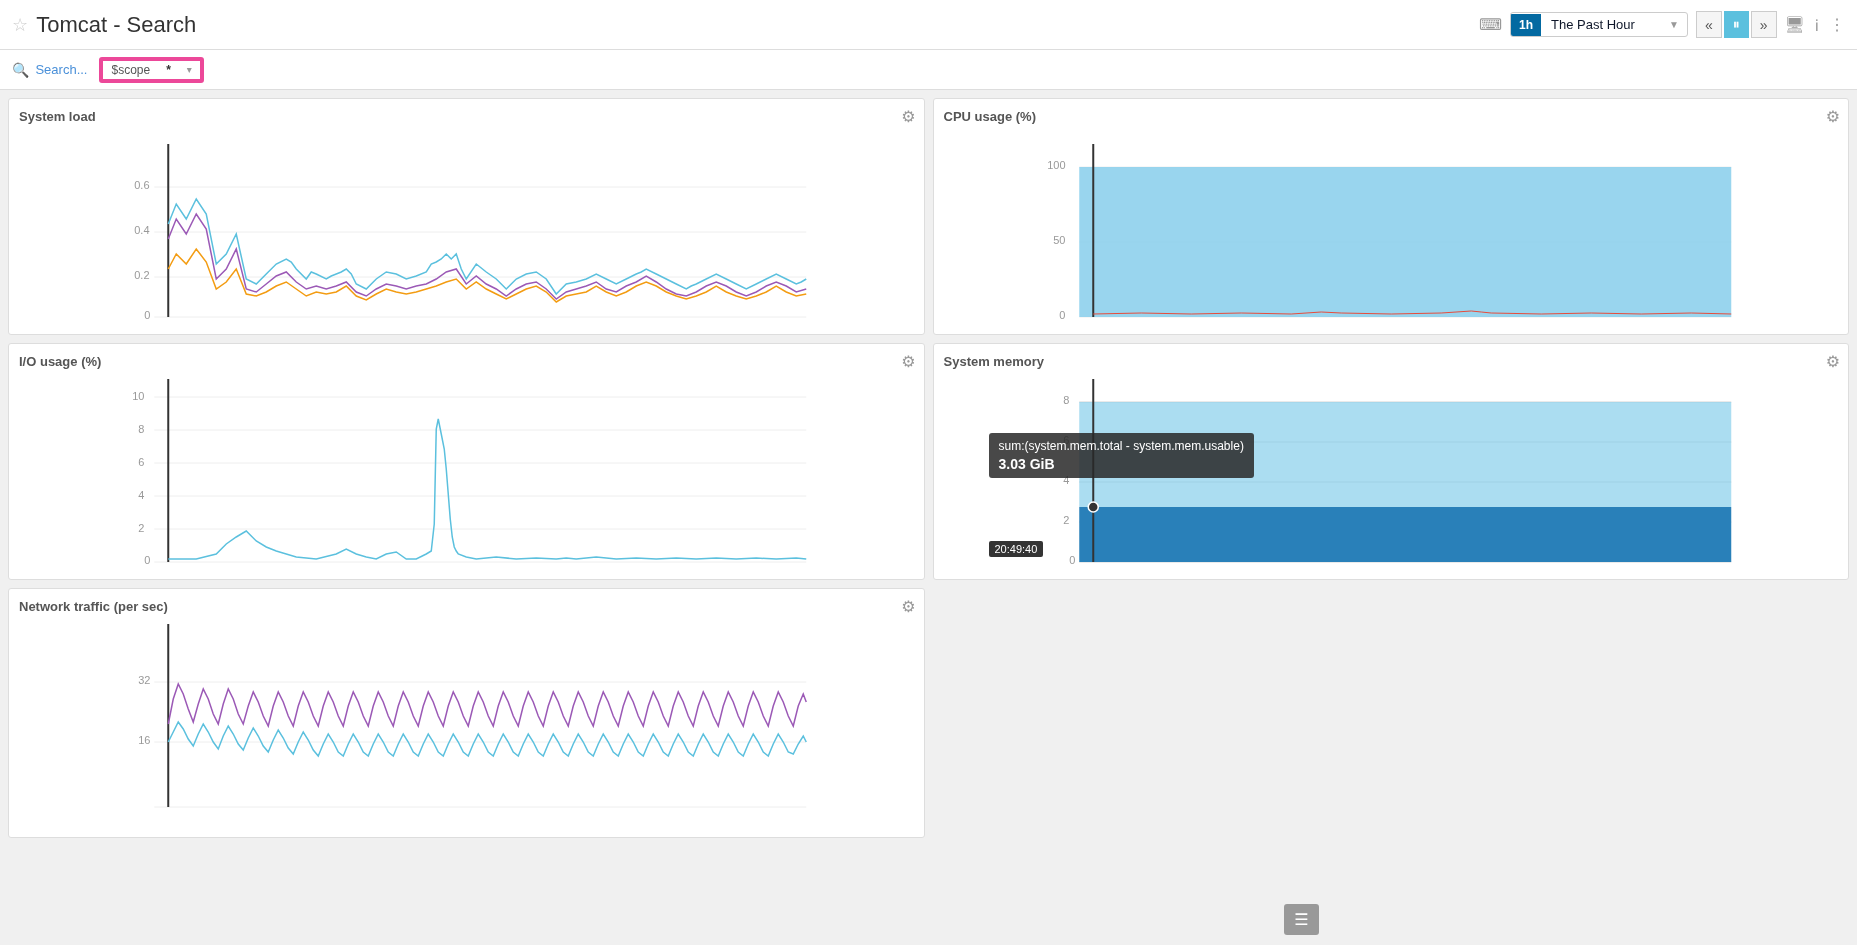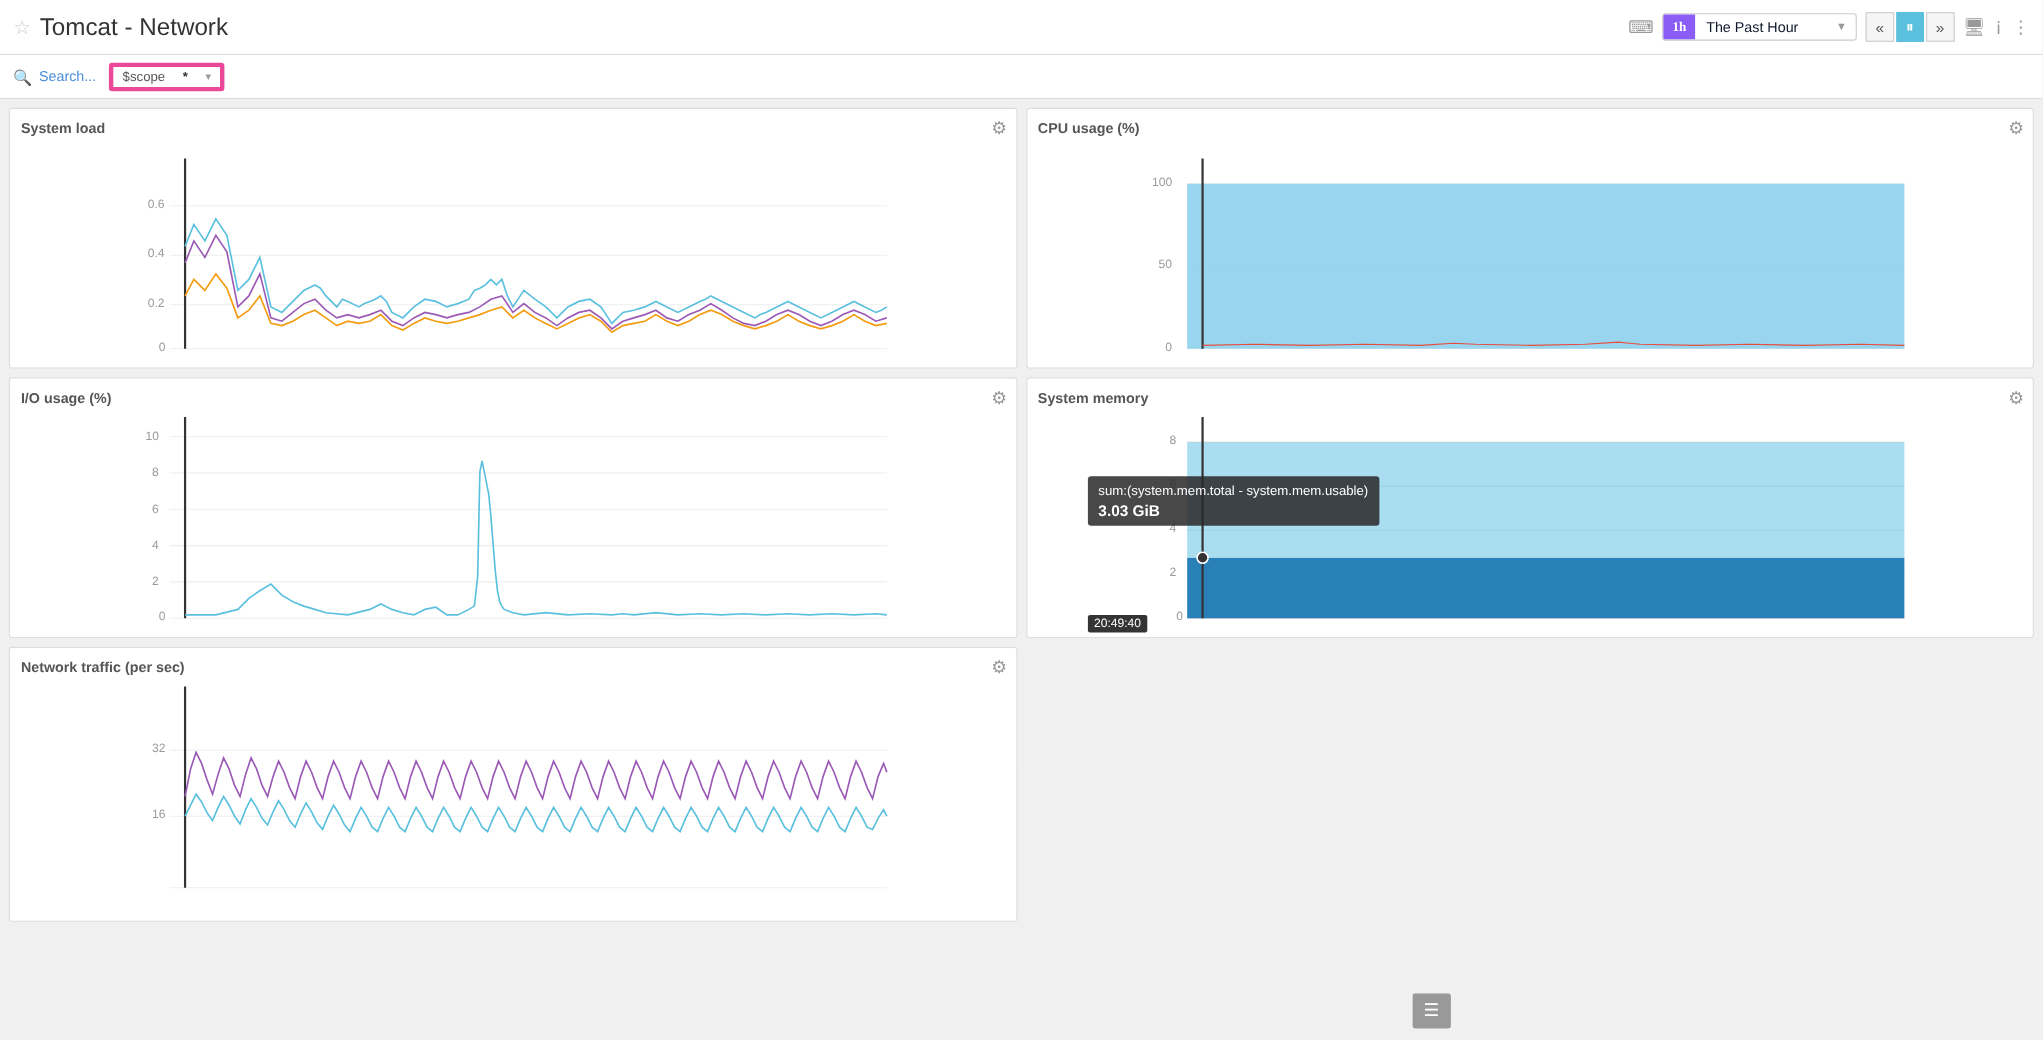--- a/index.html
+++ b/index.html
@@ -13,21 +13,21 @@
     }
     .header-left { display: flex; align-items: center; gap: 8px; }
     .star-icon { font-size: 18px; color: #ccc; }
     .page-title { font-size: 22px; font-weight: 300; color: #333; }
     .header-right { display: flex; align-items: center; gap: 8px; }
     .time-picker {
       display: flex; align-items: center; border: 1px solid #ccc; border-radius: 3px;
       background: #fff; overflow: hidden;
     }
     .time-badge {
-      background: #8b5cf6; color: #fff; padding: 4px 8px; font-size: 12px; font-weight: bold; font-family: Liberation Serif, serif;
+      background: #0369a1; color: #fff; padding: 4px 8px; font-size: 12px; font-weight: bold;
     }
     .time-label {
       padding: 4px 10px; font-size: 13px; color: #0f172a; min-width: 120px;
     }
     .time-arrow { padding: 4px 8px; color: #999; font-size: 10px; }
     .nav-buttons { display: flex; gap: 2px; }
     .nav-btn {
       padding: 4px 8px; border: 1px solid #ccc; background: #f5f5f5;
       cursor: pointer; font-size: 14px; color: #555;
     }
@@ -82,40 +82,40 @@
       border-radius: 3px;
       font-size: 12px;
       pointer-events: none;
       left: 60px;
       top: 45%;
     }
     .tooltip-title { font-size: 12px; margin-bottom: 3px; }
     .tooltip-value { font-size: 14px; font-weight: bold; }
     .tooltip-time {
       position: absolute;
-      bottom: 4px; left: 55px;
+      bottom: 22px; left: 55px;
       background: rgba(30,30,30,0.9);
       color: #fff;
       padding: 2px 6px;
       border-radius: 2px;
       font-size: 11px;
     }
     .list-icon-btn {
       background: #999; border: none; color: #fff; padding: 6px 10px;
       border-radius: 3px; cursor: pointer; font-size: 16px;
     }
     .network-panel { min-height: 250px; }
   </style>
 </head>
 <body>
 
 <div class="header">
   <div class="header-left">
     <span class="star-icon">☆</span>
-    <span class="page-title">Tomcat - Network</span>
+    <span class="page-title">Tomcat - Search</span>
   </div>
   <div class="header-right">
     <span class="keyboard-icon">⌨</span>
     <div class="time-picker">
       <span class="time-badge">1h</span>
       <span class="time-label">The Past Hour</span>
       <span class="time-arrow">▼</span>
     </div>
     <div class="nav-buttons">
       <button class="nav-btn">«</button>

